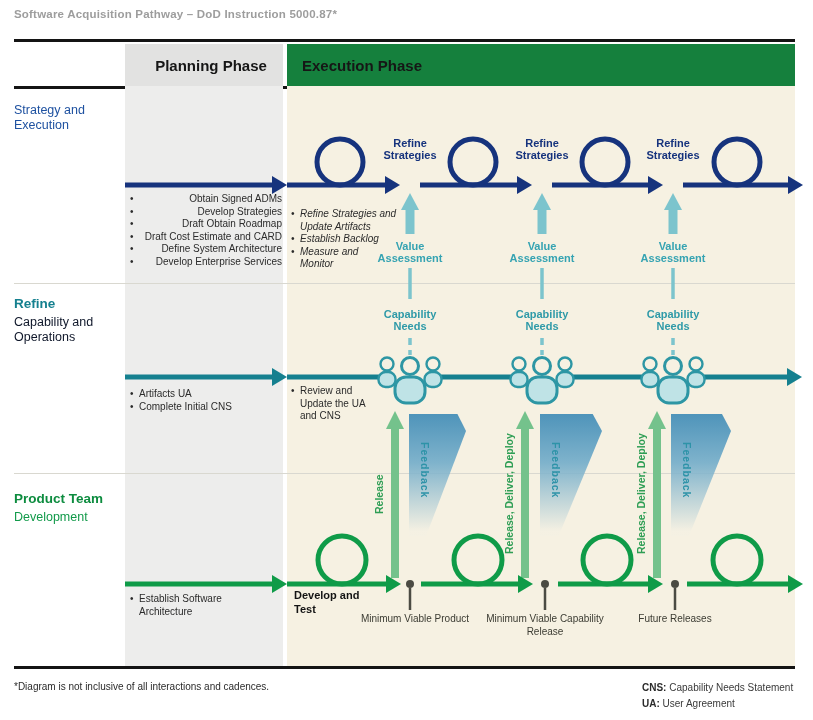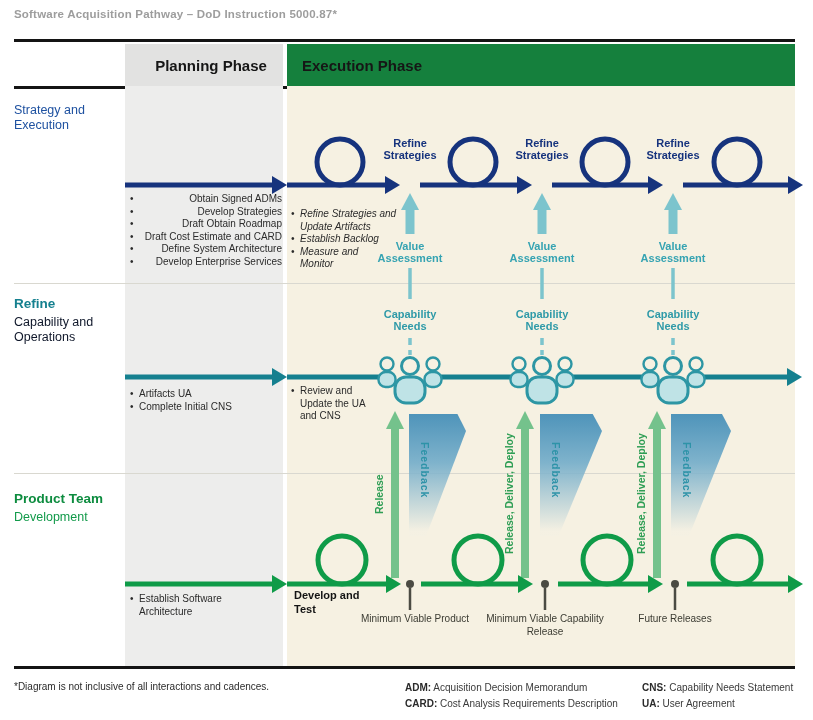--- a/index.html
+++ b/index.html
@@ -235,30 +235,20 @@
   <div class="bullets abs" style="left:130px;top:593px;width:120px;">
     <div class="b">Establish Software Architecture</div>
   </div>
 
   <div id="develop-label" class="abs">Develop and Test</div>
   <div class="mile" style="left:360px;top:613px;width:110px;">Minimum Viable Product</div>
   <div class="mile" style="left:468px;top:613px;width:154px;">Minimum Viable Capability Release</div>
   <div class="mile" style="left:620px;top:613px;width:110px;">Future Releases</div>
 
   <div id="footnote" class="abs">*Diagram is not inclusive of all interactions and cadences.</div>
-  <div class="legend-col" style="left:405px;">
-    <div>
-      <b>ADM:</b>
-      <span>Acquisition Decision Memorandum</span>
-    </div>
-    <div>
-      <b>CARD:</b>
-      <span>Cost Analysis Requirements Description</span>
-    </div>
-  </div>
   <div class="legend-col" style="left:642px;">
     <div>
       <b>CNS:</b>
       <span>Capability Needs Statement</span>
     </div>
     <div>
       <b>UA:</b>
       <span>User Agreement</span>
     </div>
   </div>

